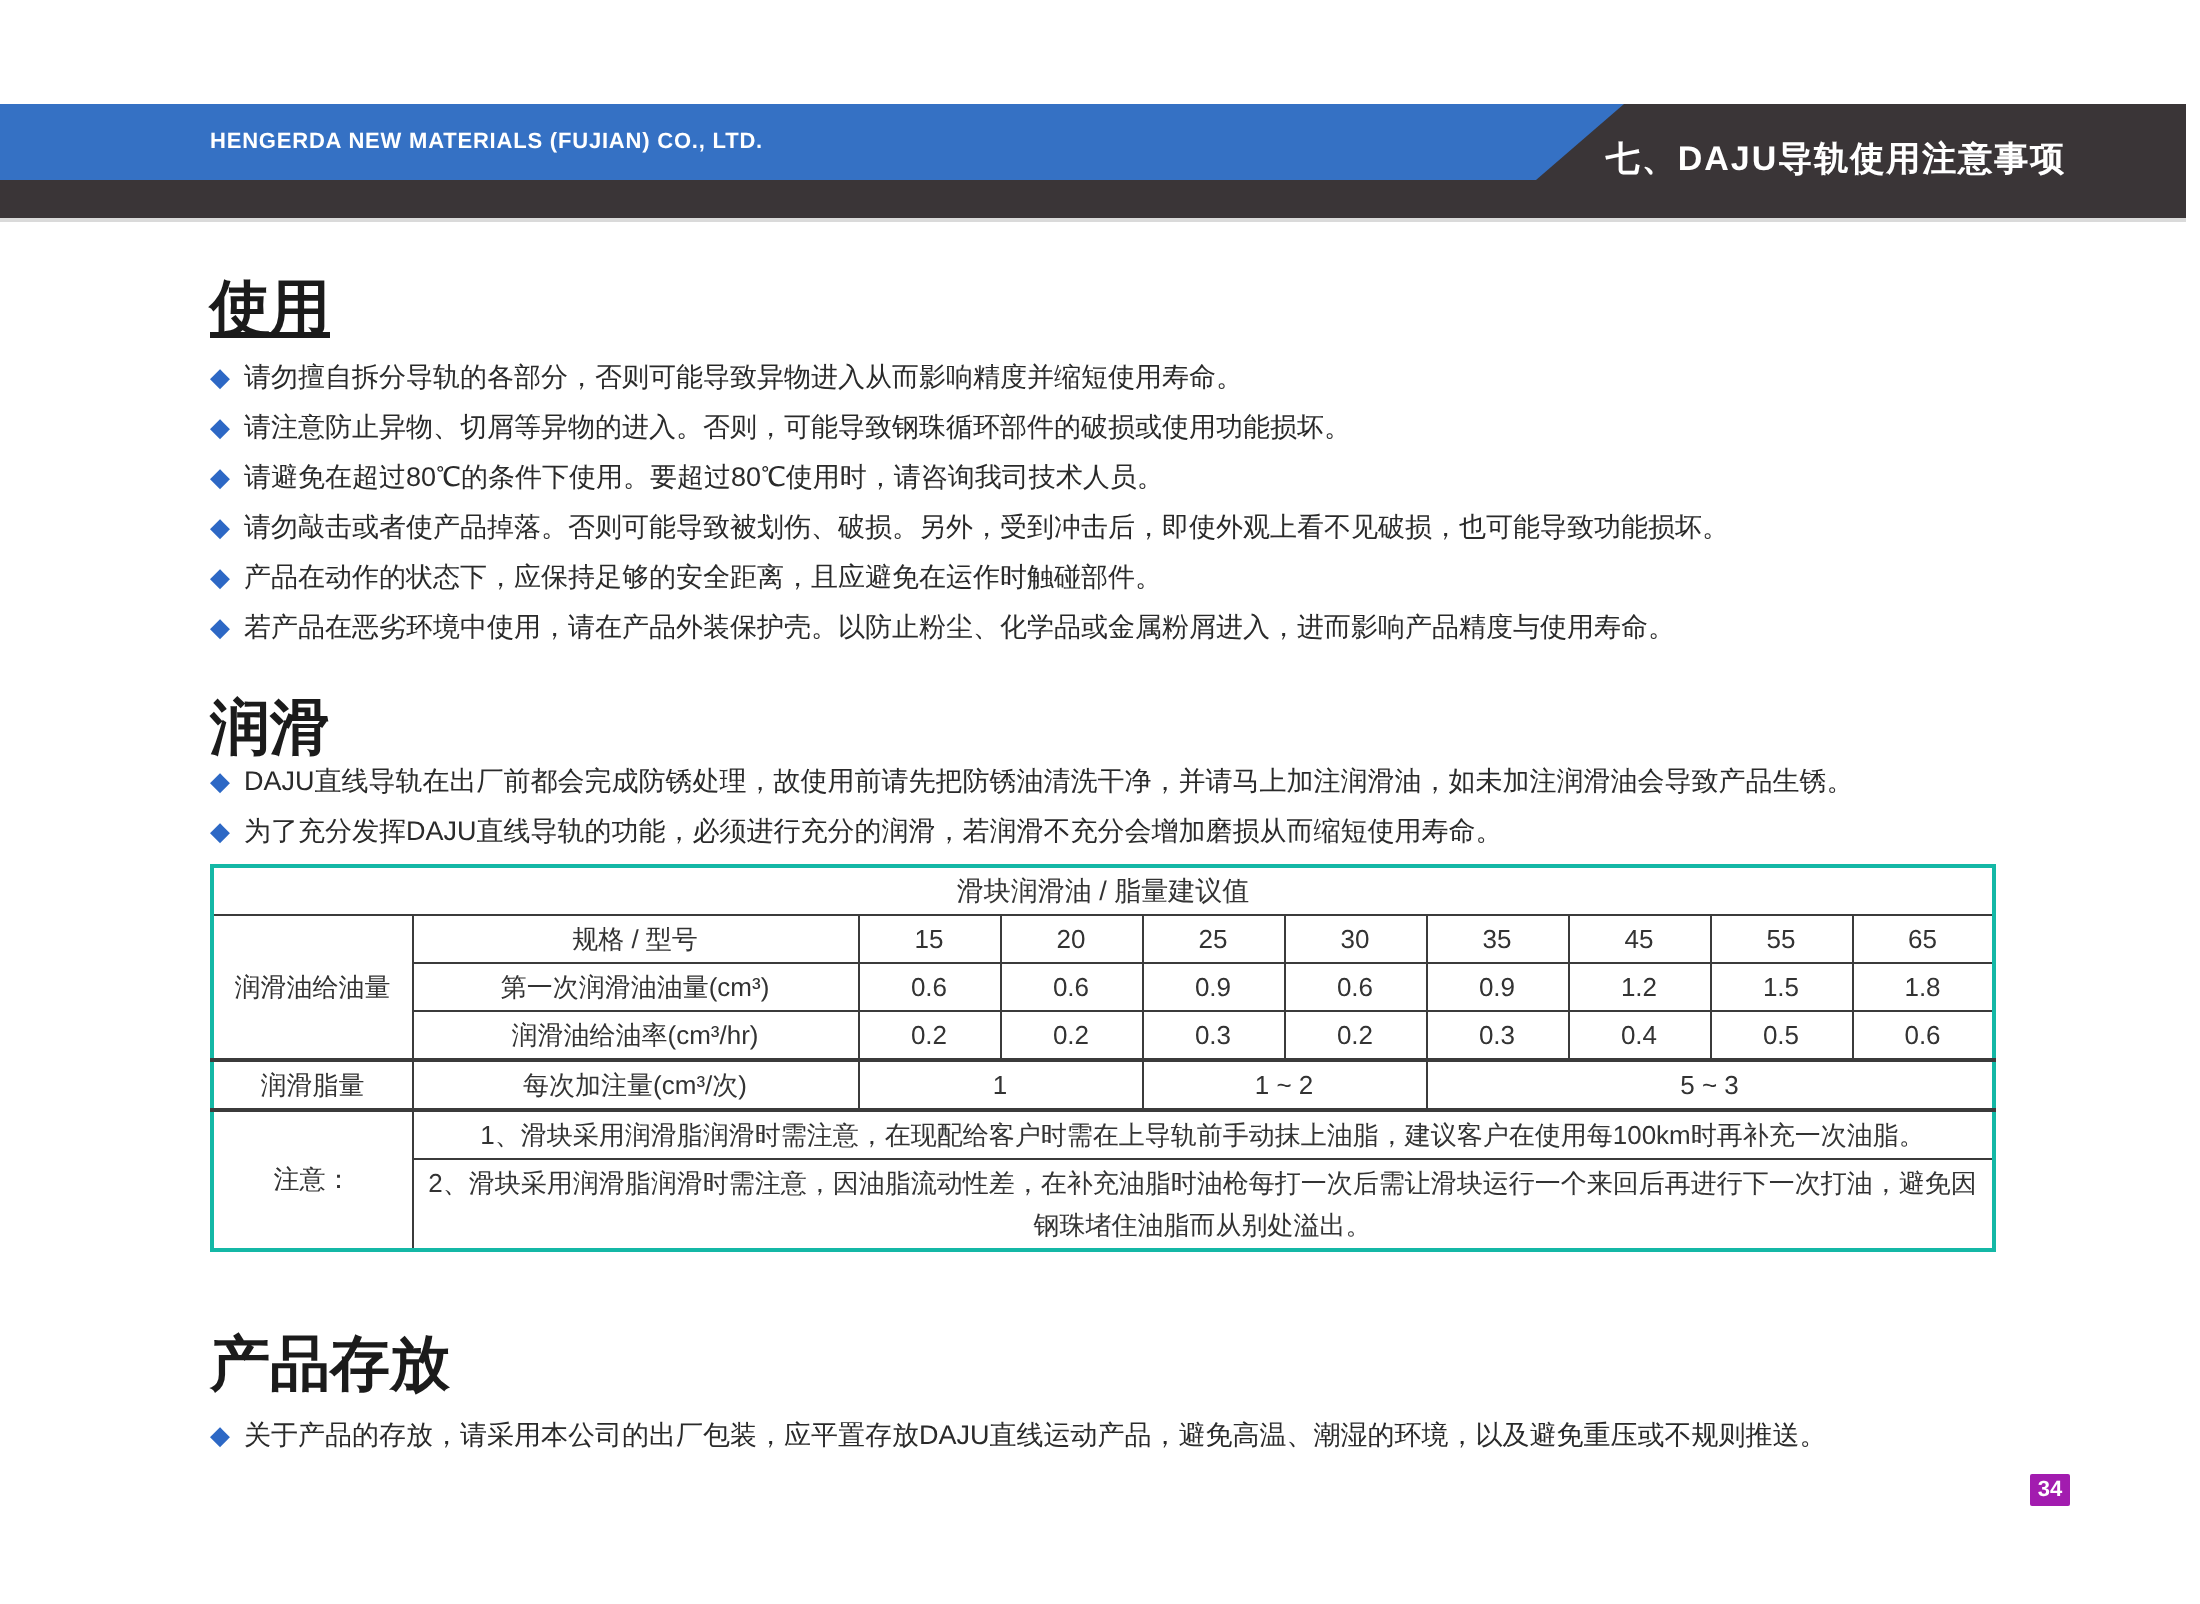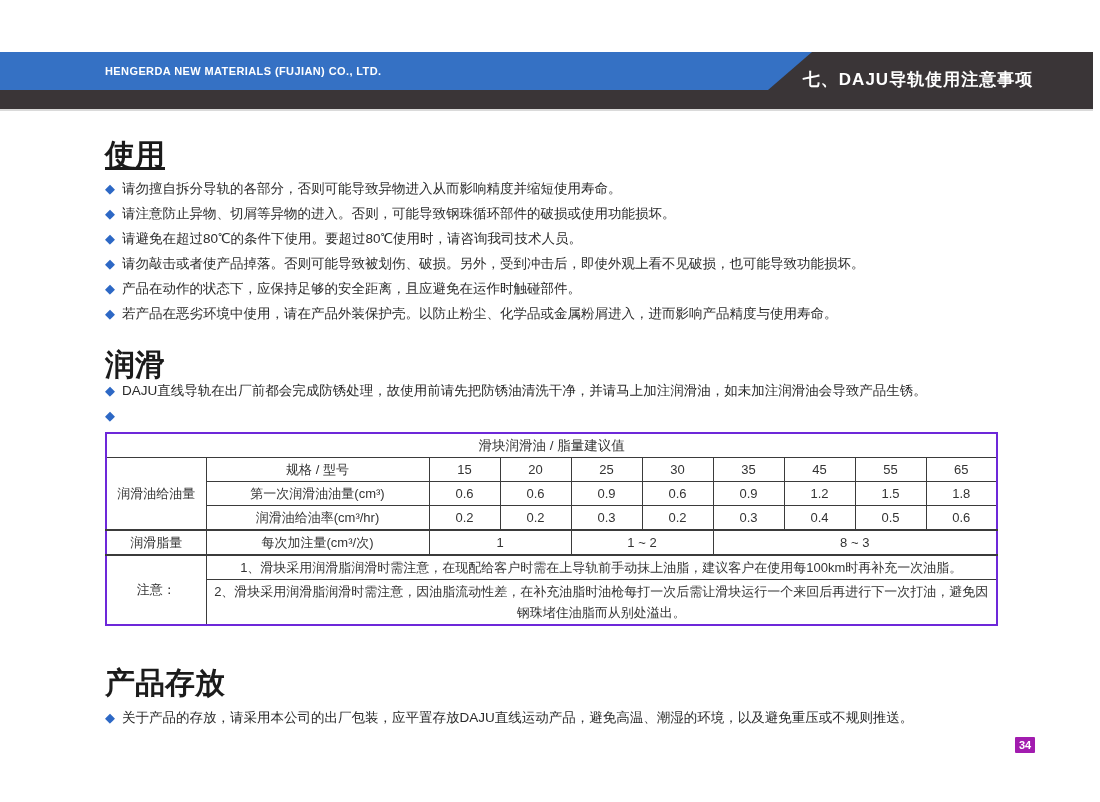--- a/index.html
+++ b/index.html
@@ -22,21 +22,21 @@
   .h-usage{margin-top:27px;margin-bottom:8px;text-decoration:underline;}
   .h-lube{margin-top:26px;margin-bottom:0;}
   .h-storage{margin-top:40px;margin-bottom:9px;}
   .bullets{margin:0;padding:0;}
   .bullet{display:flex;gap:7px;align-items:flex-start;font-size:13.5px;line-height:17px;
           color:#2A2A2A;margin-bottom:8px;}
   .diamond{color:#2D68C5;font-size:13px;line-height:17px;flex-shrink:0;}
 
   
   table.lube{border-collapse:collapse;table-layout:fixed;width:893px;
-             font-size:13px;color:#333333;border:2px solid #6d28d9;}
+             font-size:13px;color:#333333;border:2px solid #14b8a6;}
   table.lube td{border:1px solid #3B3B3B;text-align:center;vertical-align:middle;
                 padding:1px 4px;height:21px;overflow:hidden;}
   td.title-cell{height:25px;font-size:13.5px;border-bottom-width:2px;}
   tr.grease-row td{border-top-width:2px;}
   tr.note-row-1 td{border-top-width:2px;}
   td.gl{border-left-width:2.5px;}
   td.note-text{text-align:left;padding:3px 9px;line-height:21px;}
   td.note-tall{height:46px;}
   td.group-label{font-size:13px;}
 
@@ -91,20 +91,21 @@
 
     <div>
       <h1 class="h-lube">润滑</h1>
       <div class="bullets">
         <div class="bullet">
           <span class="diamond">◆</span>
           <span>DAJU直线导轨在出厂前都会完成防锈处理，故使用前请先把防锈油清洗干净，并请马上加注润滑油，如未加注润滑油会导致产品生锈。</span>
         </div>
         <div class="bullet">
           <span class="diamond">◆</span>
+          <span>为了充分发挥DAJU直线导轨的功能，必须进行充分的润滑，若润滑不充分会增加磨损从而缩短使用寿命。</span>
         </div>
       </div>
 
       <table class="lube">
         <colgroup>
           <col style="width:100px">
             <col style="width:223px">
           <col style="width:71px">
             <col style="width:71px">
             <col style="width:71px">
@@ -150,21 +151,21 @@
             <td class="gl">0.3</td>
             <td>0.4</td>
             <td>0.5</td>
             <td>0.6</td>
           </tr>
           <tr class="grease-row">
             <td class="group-label">润滑脂量</td>
             <td>每次加注量(cm³/次)</td>
             <td colspan="2">1</td>
             <td colspan="2" class="gl">1 ~ 2</td>
-            <td colspan="4" class="gl">8 ~ 3</td>
+            <td colspan="4" class="gl">5 ~ 3</td>
           </tr>
           <tr class="note-row-1">
             <td rowspan="2">注意：</td>
             <td colspan="9" class="note-text">1、滑块采用润滑脂润滑时需注意，在现配给客户时需在上导轨前手动抹上油脂，建议客户在使用每100km时再补充一次油脂。</td>
           </tr>
           <tr>
             <td colspan="9" class="note-text note-tall">2、滑块采用润滑脂润滑时需注意，因油脂流动性差，在补充油脂时油枪每打一次后需让滑块运行一个来回后再进行下一次打油，避免因钢珠堵住油脂而从别处溢出。</td>
           </tr>
         </tbody>
       </table>

